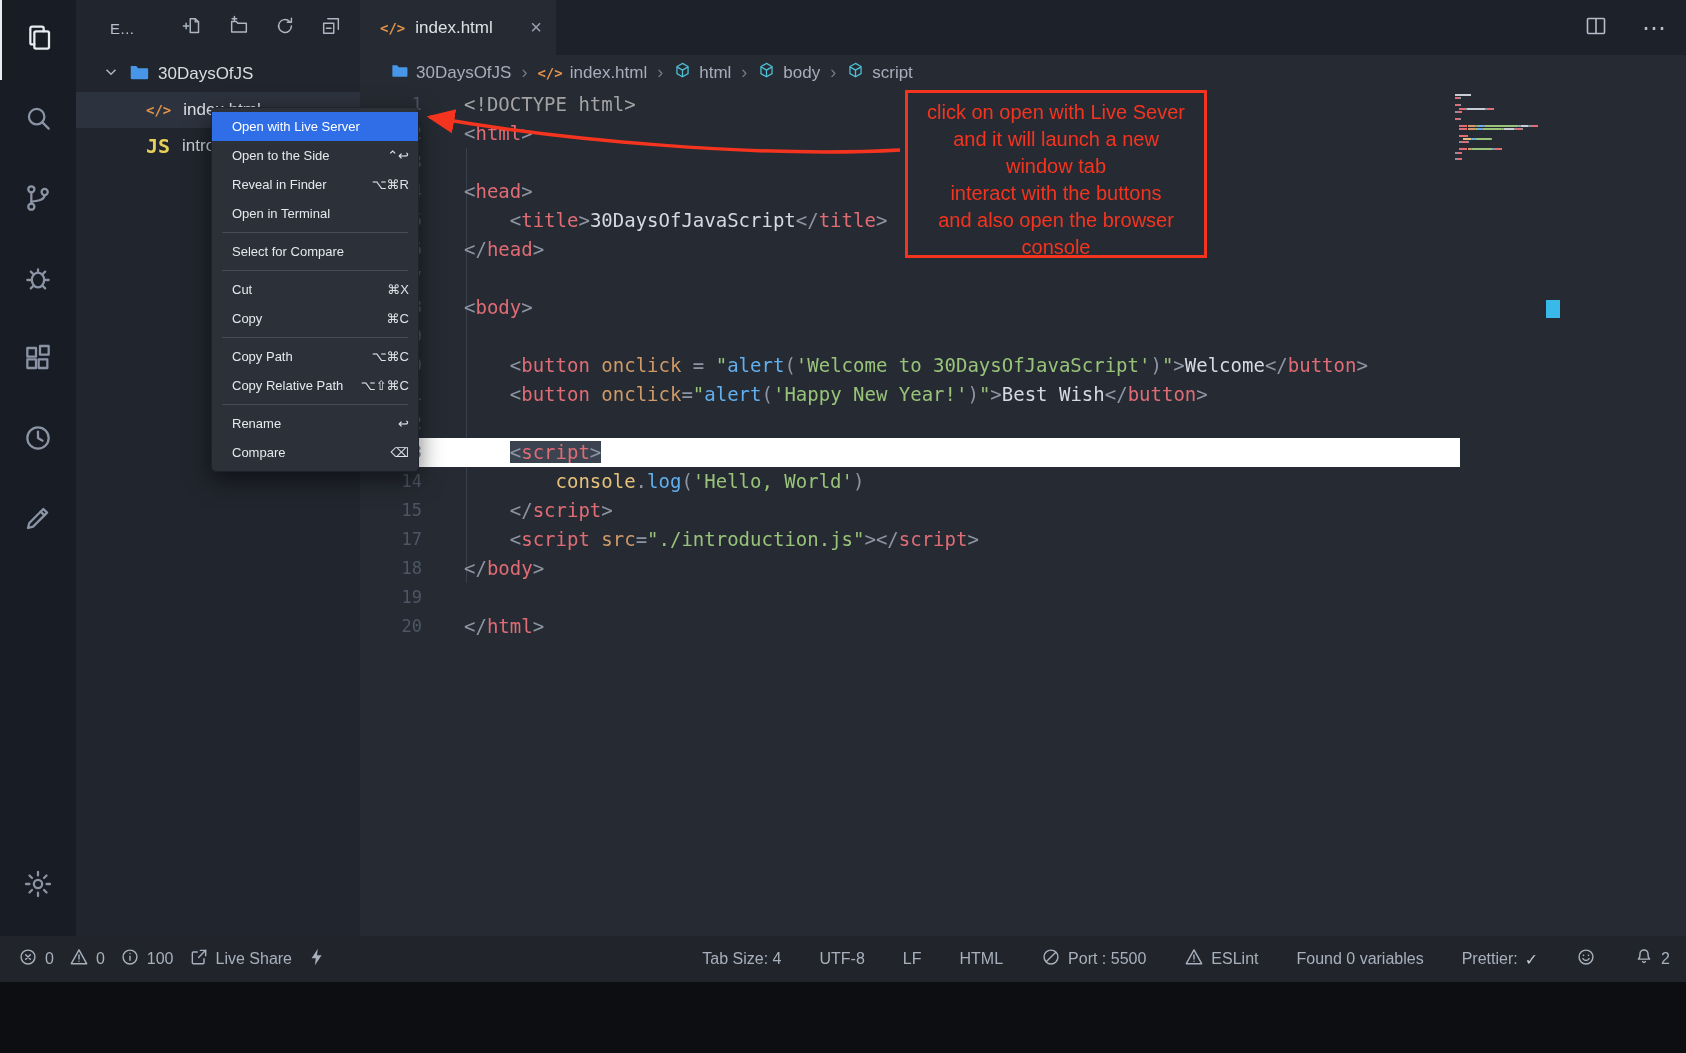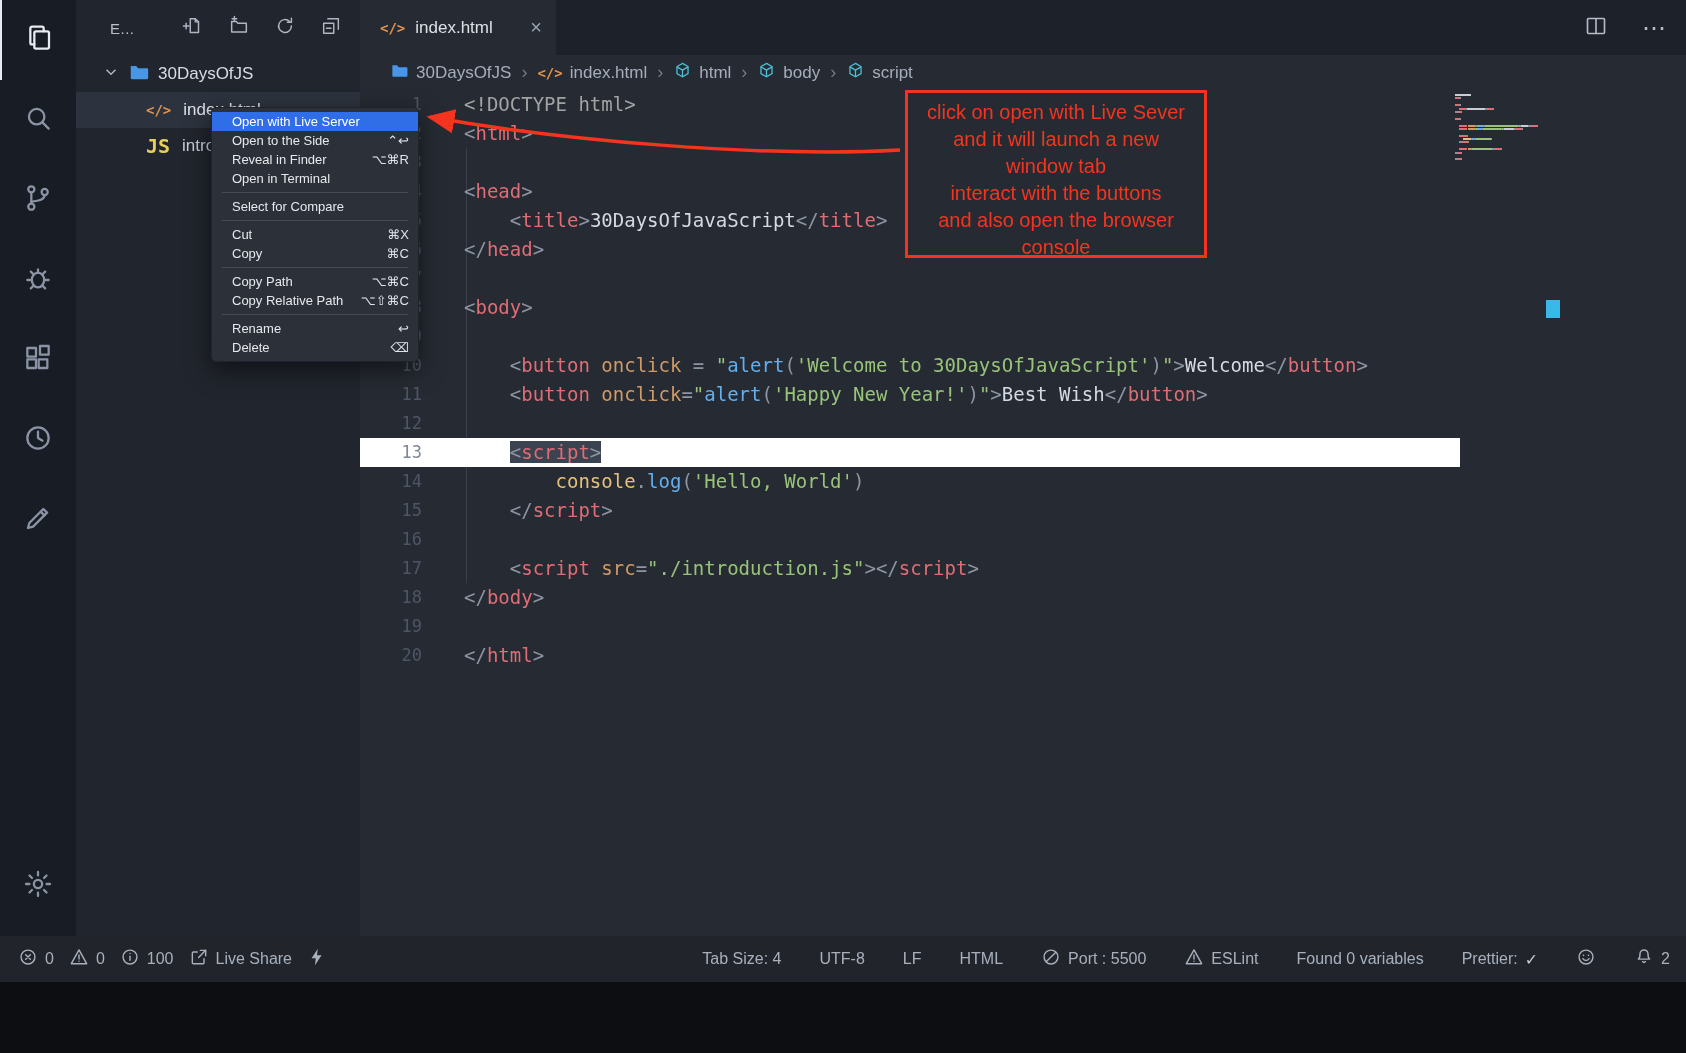--- a/index.html
+++ b/index.html
@@ -70,21 +70,21 @@
   .mm-row span { display:inline-block; height:2px; vertical-align:top; }
   .overview-marker { position:absolute; left:1546px; top:300px; width:14px; height:18px; background:var(--overview-marker-teal,#38b9e8); z-index:6; }
 
   
   .annotation { position:absolute; left:905px; top:90px; width:302px; height:168px; border:3px solid var(--annotation-red,#f5341f); color:var(--annotation-red,#f5341f); z-index:30; text-align:center; font-size:20px; line-height:27px; padding-top:6px; }
   .arrow { position:absolute; left:0; top:0; width:1686px; height:1053px; pointer-events:none; z-index:50; }
   .arrow path.shaft { stroke:var(--annotation-red,#f5341f); stroke-width:3.5; fill:none; }
 
   
   .context-menu { position:absolute; left:211px; top:107px; width:208px; background:#2c3039; border:1px solid #1f232b; border-radius:5px; box-shadow:0 8px 24px rgba(0,0,0,.55); padding:4px 0; z-index:40; font-size:13px; color:#e6e8ec; }
-  .mi { height:19px; display:flex; align-items:center; padding:0 9px 0 20px; cursor:pointer; }
+  .mi { height:29px; display:flex; align-items:center; padding:0 9px 0 20px; cursor:pointer; }
   .mi .sc { margin-left:auto; color:#dfe2e8; }
   .mi.highlight { background:var(--menu-highlight-blue,#2f6ee6); color:#ffffff; }
   .msep { height:1px; background:#454b57; margin:4px 10px; }
 
   
   .statusbar { position:absolute; left:0; top:936px; width:1686px; height:46px; background:#21252b; z-index:5; color:#a8b0bd; font-size:16px; }
   .sb-left { position:absolute; left:18px; top:0; height:46px; display:flex; align-items:center; gap:15px; }
   .sb-right { position:absolute; right:16px; top:0; height:46px; display:flex; align-items:center; gap:38px; }
   .st-item { display:flex; align-items:center; gap:7px; cursor:pointer; white-space:nowrap; }
   .st-item svg { width:20px; height:20px; fill:none; stroke:currentColor; stroke-width:1.7; stroke-linecap:round; stroke-linejoin:round; }
@@ -263,21 +263,20 @@
         <div class="code-line"><span class="line-num">6</span><span class="line-code"><span class="tok p">&lt;/</span><span class="tok tag">head</span><span class="tok p">&gt;</span></span></div>
         <div class="code-line"><span class="line-num">7</span><span class="line-code"></span></div>
         <div class="code-line"><span class="line-num">8</span><span class="line-code"><span class="tok p">&lt;</span><span class="tok tag">body</span><span class="tok p">&gt;</span></span></div>
         <div class="code-line"><span class="line-num">9</span><span class="line-code"></span></div>
         <div class="code-line"><span class="line-num">10</span><span class="line-code"><span class="tok p">    </span><span class="tok p">&lt;</span><span class="tok tag">button</span><span class="tok p"> </span><span class="tok attr">onclick</span><span class="tok p"> = </span><span class="tok str">"</span><span class="tok fn">alert</span><span class="tok p">(</span><span class="tok str">'Welcome to 30DaysOfJavaScript'</span><span class="tok p">)</span><span class="tok str">"</span><span class="tok p">&gt;</span><span class="tok txt">Welcome</span><span class="tok p">&lt;/</span><span class="tok tag">button</span><span class="tok p">&gt;</span></span></div>
         <div class="code-line"><span class="line-num">11</span><span class="line-code"><span class="tok p">    </span><span class="tok p">&lt;</span><span class="tok tag">button</span><span class="tok p"> </span><span class="tok attr">onclick</span><span class="tok p">=</span><span class="tok str">"</span><span class="tok fn">alert</span><span class="tok p">(</span><span class="tok str">'Happy New Year!'</span><span class="tok p">)</span><span class="tok str">"</span><span class="tok p">&gt;</span><span class="tok txt">Best Wish</span><span class="tok p">&lt;/</span><span class="tok tag">button</span><span class="tok p">&gt;</span></span></div>
         <div class="code-line"><span class="line-num">12</span><span class="line-code"></span></div>
         <div class="code-line active-line"><span class="line-num">13</span><span class="line-code"><span class="tok p">    </span><span class="tok p hl">&lt;</span><span class="tok tag hl">script</span><span class="tok p hl">&gt;</span></span></div>
         <div class="code-line"><span class="line-num">14</span><span class="line-code"><span class="tok p">        </span><span class="tok obj">console</span><span class="tok p">.</span><span class="tok fn">log</span><span class="tok p">(</span><span class="tok str">'Hello, World'</span><span class="tok p">)</span></span></div>
         <div class="code-line"><span class="line-num">15</span><span class="line-code"><span class="tok p">    </span><span class="tok p">&lt;/</span><span class="tok tag">script</span><span class="tok p">&gt;</span></span></div>
-        <div class="code-line"><span class="line-num">16</span><span class="line-code"></span></div>
         <div class="code-line"><span class="line-num">17</span><span class="line-code"><span class="tok p">    </span><span class="tok p">&lt;</span><span class="tok tag">script</span><span class="tok p"> </span><span class="tok attr">src</span><span class="tok p">=</span><span class="tok str">"</span><span class="tok link">./introduction.js</span><span class="tok str">"</span><span class="tok p">&gt;&lt;/</span><span class="tok tag">script</span><span class="tok p">&gt;</span></span></div>
         <div class="code-line"><span class="line-num">18</span><span class="line-code"><span class="tok p">&lt;/</span><span class="tok tag">body</span><span class="tok p">&gt;</span></span></div>
         <div class="code-line"><span class="line-num">19</span><span class="line-code"></span></div>
         <div class="code-line"><span class="line-num">20</span><span class="line-code"><span class="tok p">&lt;/</span><span class="tok tag">html</span><span class="tok p">&gt;</span></span></div>
       </div>
     <div class="minimap" id="minimap">
         <div class="mm-row"><span style="width: 15.75px; background: rgb(200, 204, 212);"></span></div>
         <div class="mm-row"><span style="width: 1.05px; background: rgb(138, 147, 163);"></span><span style="width: 4.2px; background: rgb(224, 108, 117);"></span><span style="width: 1.05px; background: rgb(138, 147, 163);"></span></div>
         <div class="mm-row"></div>
         <div class="mm-row"><span style="width: 1.05px; background: rgb(138, 147, 163);"></span><span style="width: 4.2px; background: rgb(224, 108, 117);"></span><span style="width: 1.05px; background: rgb(138, 147, 163);"></span></div>
@@ -355,21 +354,21 @@
       <div class="mi">
         <span>Copy Relative Path</span>
         <span class="sc">⌥⇧⌘C</span>
       </div>
       <div class="msep"></div>
       <div class="mi">
         <span>Rename</span>
         <span class="sc">↩</span>
       </div>
       <div class="mi">
-        <span>Delete</span>
+        <span>Compare</span>
         <span class="sc">⌫</span>
       </div>
     </div>
 
   <div class="statusbar">
     <div class="sb-left" id="status-left">
         <span class="st-item">
           <span class="icon"><svg viewBox="0 0 24 24">
               <circle cx="12" cy="12" r="8.3"></circle>
               <path d="M9.2 9.2l5.6 5.6M14.8 9.2l-5.6 5.6"></path>

